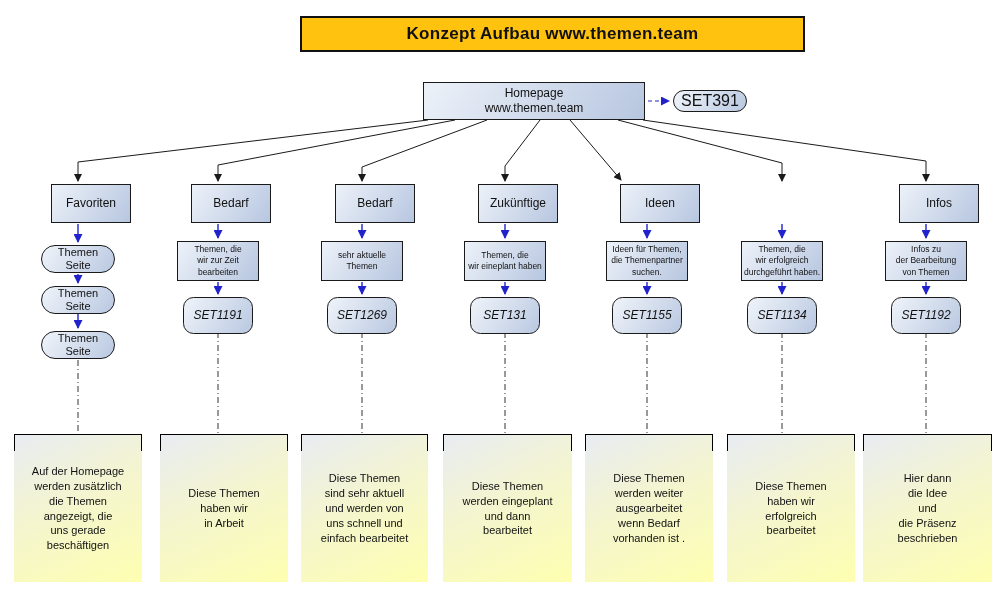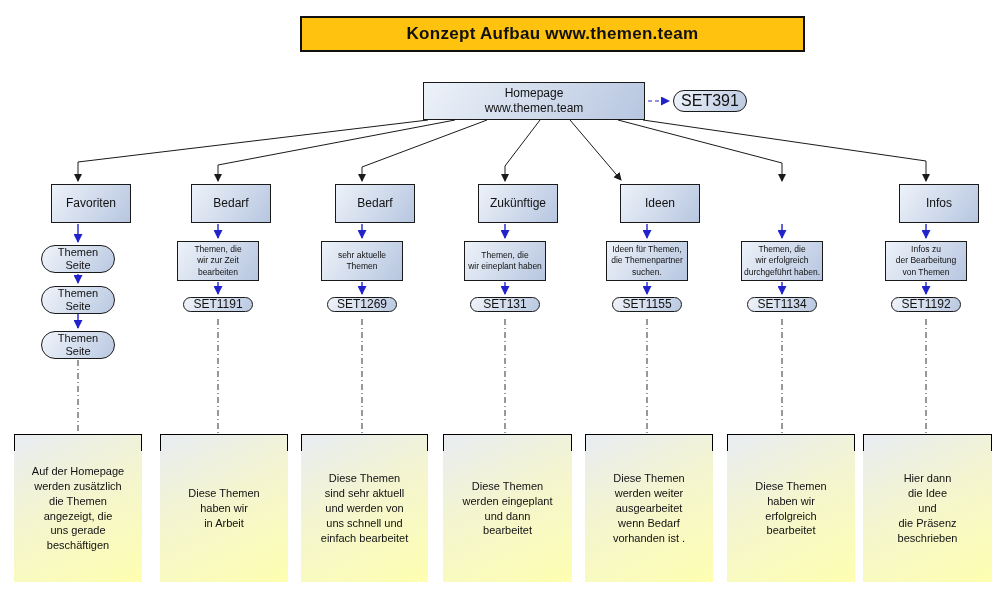--- a/index.html
+++ b/index.html
@@ -33,21 +33,21 @@
   .homepage{left:423px;top:82px;width:222px;height:38px;font-size:12px;}
   .cat{top:184px;width:80px;height:39px;font-size:12px;margin-left:13px;}
   .cat.wide{width:86px;}
   .pill{
     position:absolute;box-sizing:border-box;border:1px solid var(--node-border);
     background:linear-gradient(125deg,#f0f4fa 0%,#b9c8e1 100%);
     display:flex;align-items:center;justify-content:center;text-align:center;
     white-space:pre-line;line-height:1.2;
   }
   .pill.page{width:74px;height:28px;border-radius:14px;font-size:11px;}
-  .pill.set{width:70px;height:15px;border-radius:10.5px;font-size:12px;}
+  .pill.set{width:70px;height:37px;border-radius:10.5px;font-size:12px;font-style:italic;}
   .pill.set-home{left:673px;top:90px;width:74px;height:22px;border-radius:11px;font-size:16px;}
   .desc{top:241px;width:82px;height:40px;font-size:8.5px;line-height:1.3;}
   .note{
     position:absolute;top:434px;height:148px;box-sizing:border-box;
     background:linear-gradient(155deg,var(--note-top) 0%,#f4f5cf 45%,var(--note-bottom) 100%);
     border-top:1px solid #000;
     display:flex;align-items:center;justify-content:center;text-align:center;
     white-space:pre-line;font-size:11px;line-height:1.35;
   }
   .note::before,.note::after{

